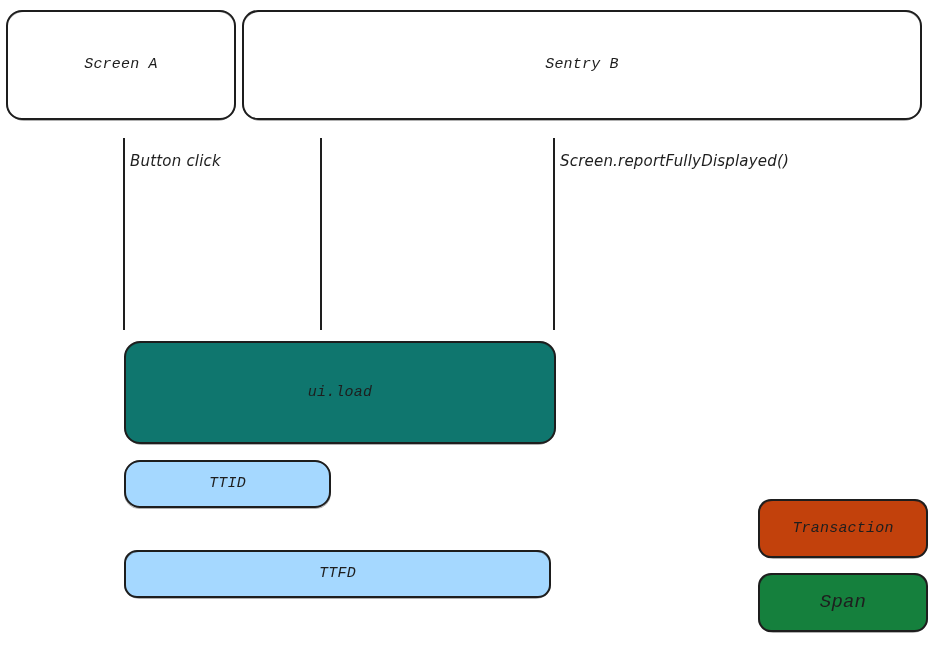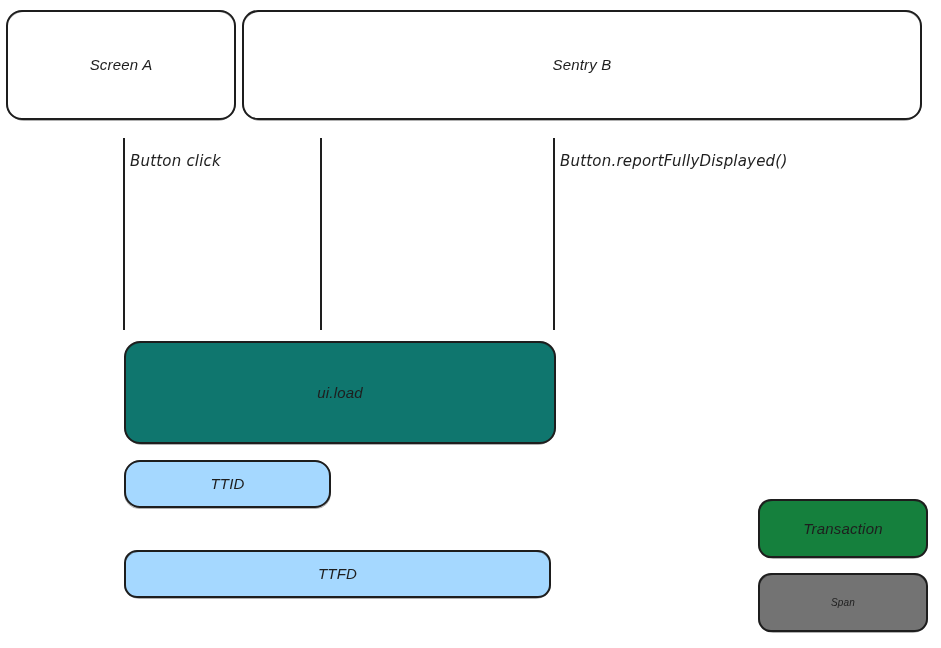--- a/index.html
+++ b/index.html
@@ -48,21 +48,21 @@
     border: 1.6px solid #1e1e1e;
     border-radius: 18px;
     opacity: 0.35;
     pointer-events: none;
   }
 
   .node-label {
     position: relative;
     z-index: 2;
     font-style: italic;
-    font-family: Liberation Sans, sans-serif;
+    font-family: Liberation Mono, monospace;
   }
 
   
   #screen-a {
     left: 6px;  top: 10px;  width: 230px;  height: 110px;
     background: transparent;
     font-size: 15px;
   }
   #screen-b {
     left: 242px; top: 10px; width: 680px; height: 110px;
@@ -106,30 +106,30 @@
     background: #a5d8ff;
     border-radius: 13px;
     font-size: 15px;
     margin-top: 28px;
   }
   #bar-ttfd::after { border-radius: 15px; }
 
   
   #legend-transaction {
     left: 758px; top: 499px; width: 170px; height: 59px;
-    background: #15803d;
+    background: #c2410c;
     border-radius: 13px;
     font-size: 15px;
   }
   #legend-transaction::after { border-radius: 15px; }
   #legend-span {
     left: 758px; top: 573px; width: 170px; height: 59px;
-    background: #737373;
+    background: #15803d;
     border-radius: 13px;
-    font-size: 10px;
+    font-size: 19px;
   }
   #legend-span::after { border-radius: 15px; }
 </style>
 </head>
 <body>
 
 <div id="canvas">
 
   <div class="node hand" id="screen-a">
     <span class="node-label">Screen A</span>
@@ -138,21 +138,21 @@
   <div class="node hand" id="screen-b">
     <span class="node-label">Sentry B</span>
   </div>
 
   <div class="marker" style="left:123px"></div>
   <div class="marker-label hand" style="left:130px">Button click</div>
 
   <div class="marker" style="left:320px"></div>
 
   <div class="marker" style="left:553px"></div>
-  <div class="marker-label hand" style="left:560px">Button.reportFullyDisplayed()</div>
+  <div class="marker-label hand" style="left:560px">Screen.reportFullyDisplayed()</div>
 
   <div class="node hand" id="bar-ui-load">
     <span class="node-label">ui.load</span>
   </div>
 
   <div class="node hand" id="bar-ttid">
     <span class="node-label">TTID</span>
   </div>
 
   <div class="node hand" id="bar-ttfd">

